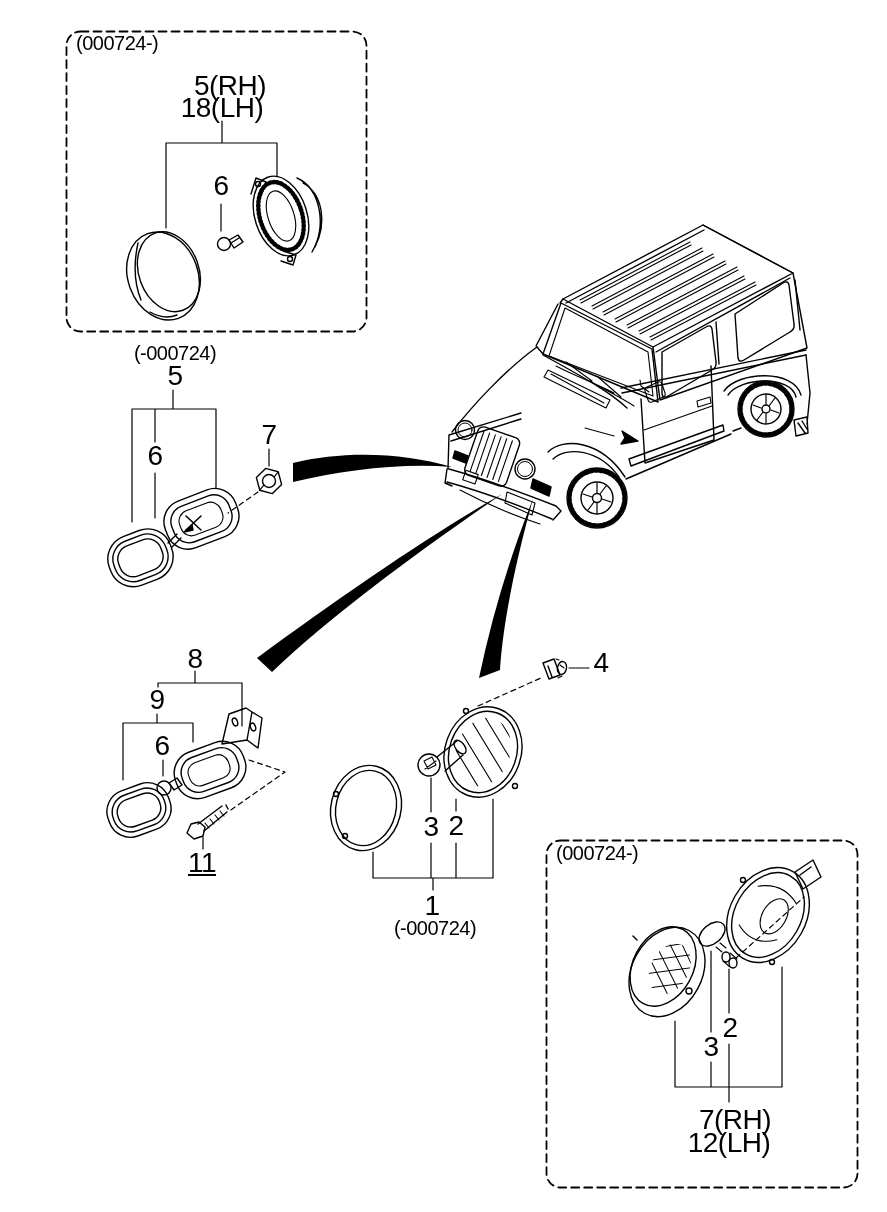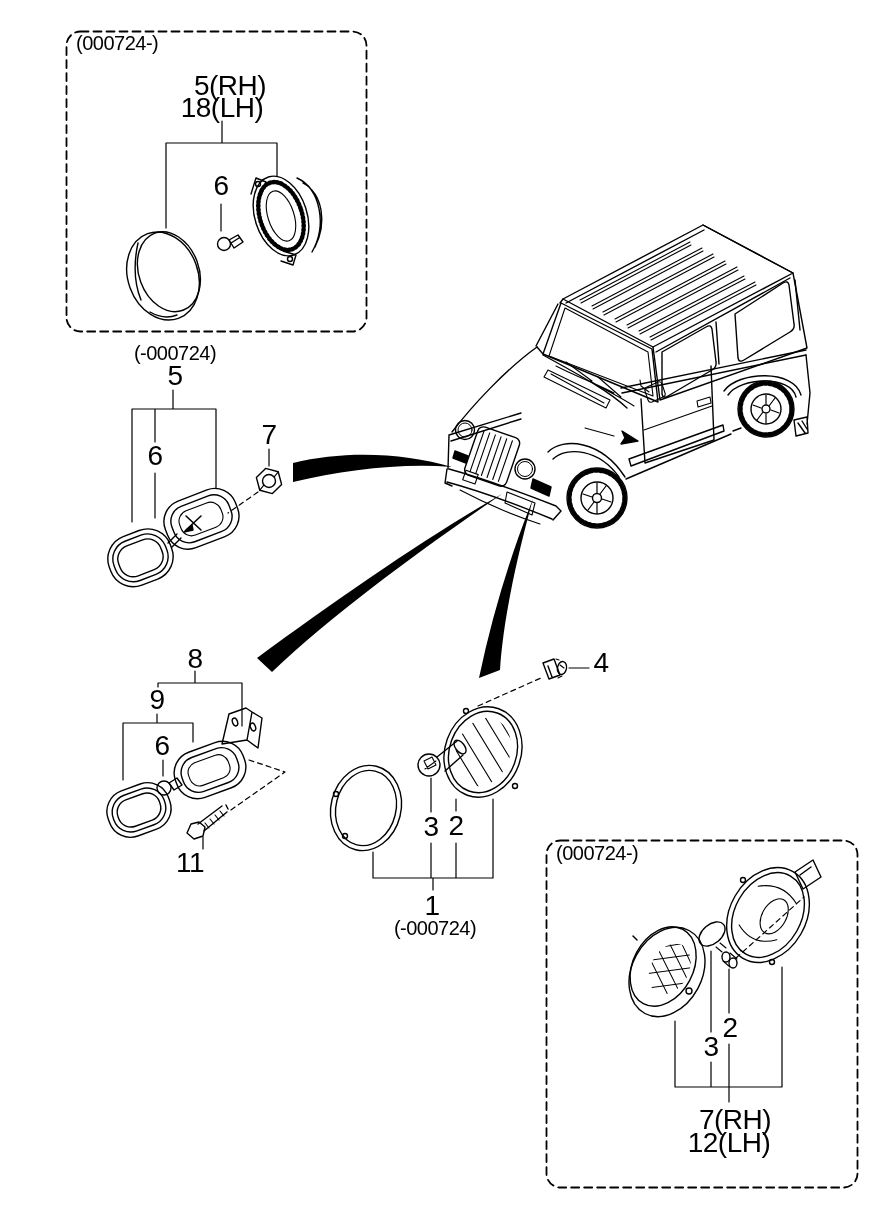--- a/index.html
+++ b/index.html
@@ -268,21 +268,21 @@
 <div class="co" style="left:221px;top:172px;">6</div>
 
 <div class="rng rngc" style="left:175px;top:343px;">(-000724)</div>
 <div class="co" style="left:175px;top:362px;">5</div>
 <div class="co" style="left:155px;top:442px;">6</div>
 <div class="co" style="left:269px;top:421px;">7</div>
 
 <div class="co" style="left:195px;top:645px;">8</div>
 <div class="co" style="left:157px;top:686px;">9</div>
 <div class="co" style="left:162px;top:732px;">6</div>
-<div class="co" style="left:190px;top:849px;">11</div>
+<div class="co" style="left:202px;top:849px;text-decoration:underline;">11</div>
 
 <div class="co" style="left:601px;top:649px;">4</div>
 <div class="co" style="left:431px;top:813px;">3</div>
 <div class="co" style="left:456px;top:812px;">2</div>
 <div class="co" style="left:432px;top:892px;">1</div>
 <div class="rng rngc" style="left:435px;top:918px;">(-000724)</div>
 
 <div class="rng" style="left:556px;top:843px;">(000724-)</div>
 <div class="co" style="left:711px;top:1033px;">3</div>
 <div class="co" style="left:730px;top:1014px;">2</div>

